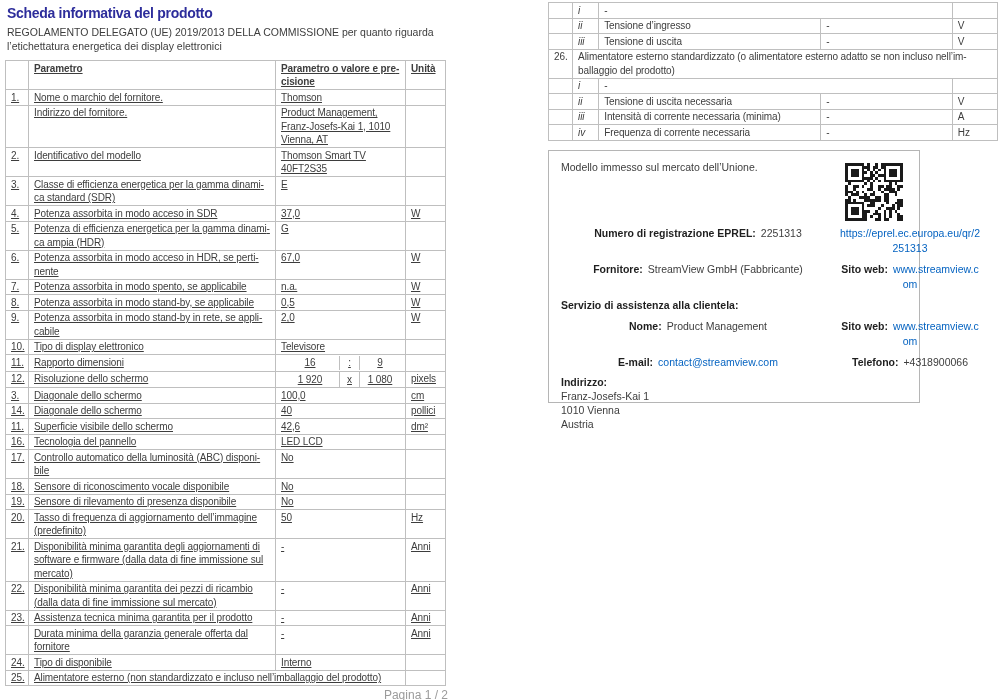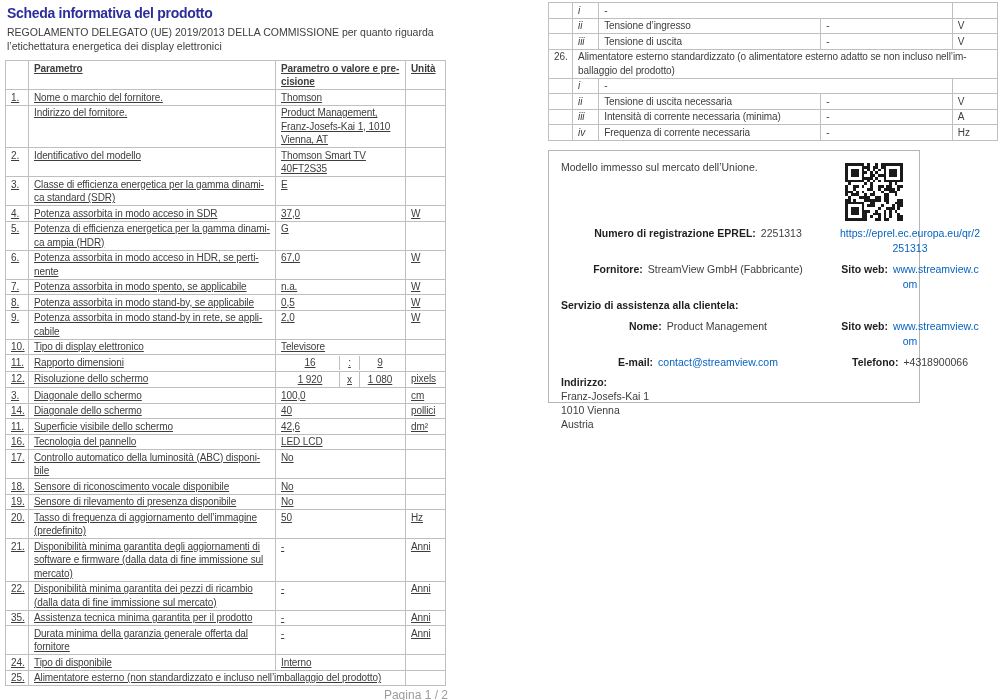--- a/index.html
+++ b/index.html
@@ -218,21 +218,21 @@
           <td class="v-right">-</td>
           <td class="unit-cell">Anni</td>
         </tr>
         <tr>
           <td class="num-cell">22.</td>
           <td class="">Disponibilità minima garantita dei pezzi di ricambio (dalla data di fine immissione sul mercato)</td>
           <td class="v-right">-</td>
           <td class="unit-cell">Anni</td>
         </tr>
         <tr>
-          <td class="num-cell">35.</td>
+          <td class="num-cell">23.</td>
           <td class="">Assistenza tecnica minima garantita per il prodotto</td>
           <td class="v-right">-</td>
           <td class="unit-cell">Anni</td>
         </tr>
         <tr>
           <td class="num-cell"></td>
           <td class="">Durata minima della garanzia generale offerta dal fornitore</td>
           <td class="v-right">-</td>
           <td class="unit-cell">Anni</td>
         </tr>

